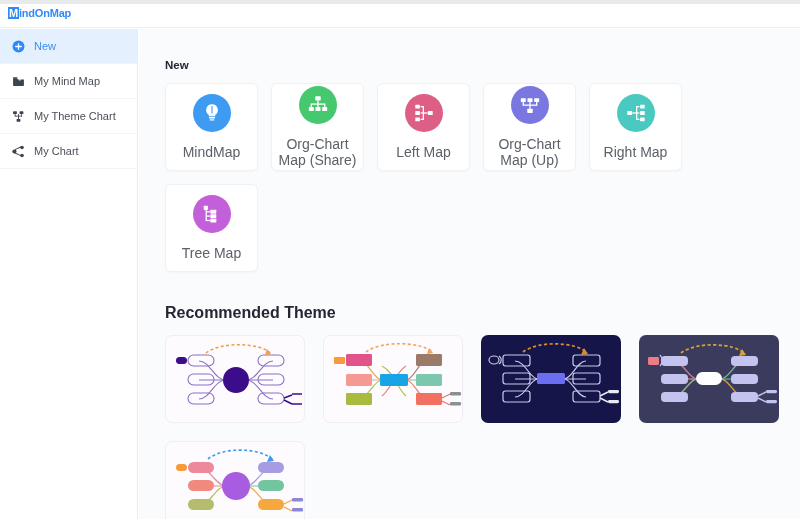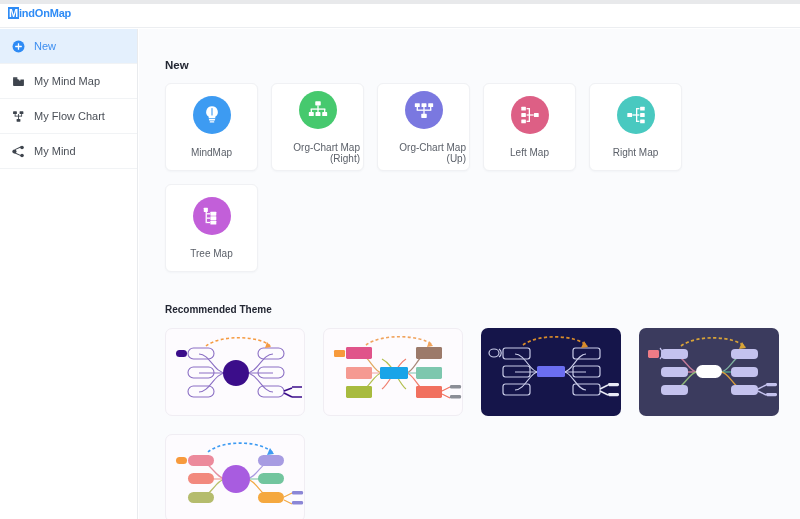--- a/index.html
+++ b/index.html
@@ -89,27 +89,27 @@
     align-items: center; justify-content: center;
     cursor: pointer;
     box-shadow: 0 1px 2px rgba(40,50,80,0.035);
   }
   .tmpl-icon {
     width: 38px; height: 38px; border-radius: 50%;
     display: flex; align-items: center; justify-content: center;
     margin-bottom: 13px;
   }
   .tmpl-label {
-    font-size: 10px; color: #5b6069; text-align: right;
+    font-size: 14px; color: #5b6069; text-align: center;
     line-height: 1.1; padding: 0 3px;
   }
 
   
   .theme-title {
-    font-size: 10px; font-weight: bold; color: #232733;
+    font-size: 16px; font-weight: bold; color: #232733;
     margin: 32px 0 4px 26px;
   }
   .theme-grid {
     display: flex; flex-wrap: wrap;
     gap: 18px;
     margin: 13px 0 0 26px;
     width: 620px;
   }
   .theme-card {
     width: 140px; height: 88px;
@@ -164,34 +164,34 @@
         <svg width="13" height="13" viewBox="0 0 24 24">
             <rect x="2" y="2.5" width="7" height="5" rx="0.8" fill="#3e444d"></rect>
             <rect x="14" y="2.5" width="7" height="5" rx="0.8" fill="#3e444d"></rect>
             <rect x="8.5" y="16.5" width="7" height="5" rx="0.8" fill="#3e444d"></rect>
             <rect x="11.3" y="7.5" width="1.6" height="9.2" fill="#3e444d"></rect>
             <rect x="5" y="7.5" width="1.6" height="4" fill="#3e444d"></rect>
             <rect x="5" y="10.5" width="13.5" height="1.6" fill="#3e444d"></rect>
             <rect x="17" y="7.5" width="1.6" height="4" fill="#3e444d"></rect>
           </svg>
       </span>
-      <span class="nav-label">My Flow Chart</span>
+      <span class="nav-label">My Theme Chart</span>
     </div>
 
     <div class="nav-item">
       <span class="nav-ico">
         <svg width="13" height="13" viewBox="0 0 24 24">
             <circle cx="18.5" cy="4.5" r="3.3" fill="#3e444d"></circle>
             <circle cx="4.5" cy="12" r="3.9" fill="#3e444d"></circle>
             <circle cx="18.5" cy="19.5" r="3.3" fill="#3e444d"></circle>
             <rect x="5" y="7.8" width="13" height="1.8" transform="rotate(-25 5 7.8)" fill="#3e444d"></rect>
             <rect x="5" y="13.4" width="13" height="1.8" transform="rotate(25 5 13.4)" fill="#3e444d"></rect>
           </svg>
       </span>
-      <span class="nav-label">My Mind</span>
+      <span class="nav-label">My Chart</span>
     </div>
 
 
   </div>
 
   <div class="main">
 
     <div class="section-title">New</div>
 
     <div class="card-grid">
@@ -215,55 +215,55 @@
               <rect x="11.3" y="7" width="1.4" height="4.5" fill="#fff"></rect>
               <rect x="4" y="10.3" width="16" height="1.4" fill="#fff"></rect>
               <rect x="4" y="11" width="1.4" height="3.5" fill="#fff"></rect>
               <rect x="11.3" y="11" width="1.4" height="3.5" fill="#fff"></rect>
               <rect x="18.6" y="11" width="1.4" height="3.5" fill="#fff"></rect>
               <rect x="2" y="14.3" width="5.4" height="4.3" rx="0.6" fill="#fff"></rect>
               <rect x="9.3" y="14.3" width="5.4" height="4.3" rx="0.6" fill="#fff"></rect>
               <rect x="16.6" y="14.3" width="5.4" height="4.3" rx="0.6" fill="#fff"></rect>
             </svg>
         </div>
-        <div class="tmpl-label">Org-Chart Map (Right)</div>
+        <div class="tmpl-label">Org-Chart Map (Share)</div>
+      </div>
+
+      <div class="tmpl-card">
+        <div class="tmpl-icon" style="background:#dd5f85">
+          <svg width="22" height="22" viewBox="0 0 24 24">
+              <rect x="2.5" y="3" width="5" height="4.2" rx="0.6" fill="#fff"></rect>
+              <rect x="2.5" y="9.9" width="5" height="4.2" rx="0.6" fill="#fff"></rect>
+              <rect x="2.5" y="16.8" width="5" height="4.2" rx="0.6" fill="#fff"></rect>
+              <rect x="8.3" y="4.4" width="3" height="1.4" fill="#fff"></rect>
+              <rect x="8.3" y="11.3" width="3" height="1.4" fill="#fff"></rect>
+              <rect x="8.3" y="18.2" width="3" height="1.4" fill="#fff"></rect>
+              <rect x="10.6" y="4.4" width="1.4" height="15.2" fill="#fff"></rect>
+              <rect x="12" y="11.3" width="4" height="1.4" fill="#fff"></rect>
+              <rect x="16.3" y="9.9" width="5.2" height="4.2" rx="0.6" fill="#fff"></rect>
+            </svg>
+        </div>
+        <div class="tmpl-label">Left Map</div>
       </div>
 
       <div class="tmpl-card">
         <div class="tmpl-icon" style="background:#7a78e0">
           <svg width="22" height="22" viewBox="0 0 24 24">
               <rect x="2" y="4.5" width="5.4" height="4.3" rx="0.6" fill="#fff"></rect>
               <rect x="9.3" y="4.5" width="5.4" height="4.3" rx="0.6" fill="#fff"></rect>
               <rect x="16.6" y="4.5" width="5.4" height="4.3" rx="0.6" fill="#fff"></rect>
               <rect x="4" y="8.6" width="1.4" height="3.5" fill="#fff"></rect>
               <rect x="11.3" y="8.6" width="1.4" height="3.5" fill="#fff"></rect>
               <rect x="18.6" y="8.6" width="1.4" height="3.5" fill="#fff"></rect>
               <rect x="4" y="11.5" width="16" height="1.4" fill="#fff"></rect>
               <rect x="11.3" y="12.5" width="1.4" height="4" fill="#fff"></rect>
               <rect x="9" y="16.2" width="6" height="4.5" rx="0.7" fill="#fff"></rect>
             </svg>
         </div>
         <div class="tmpl-label">Org-Chart Map (Up)</div>
-      </div>
-
-      <div class="tmpl-card">
-        <div class="tmpl-icon" style="background:#dd5f85">
-          <svg width="22" height="22" viewBox="0 0 24 24">
-              <rect x="2.5" y="3" width="5" height="4.2" rx="0.6" fill="#fff"></rect>
-              <rect x="2.5" y="9.9" width="5" height="4.2" rx="0.6" fill="#fff"></rect>
-              <rect x="2.5" y="16.8" width="5" height="4.2" rx="0.6" fill="#fff"></rect>
-              <rect x="8.3" y="4.4" width="3" height="1.4" fill="#fff"></rect>
-              <rect x="8.3" y="11.3" width="3" height="1.4" fill="#fff"></rect>
-              <rect x="8.3" y="18.2" width="3" height="1.4" fill="#fff"></rect>
-              <rect x="10.6" y="4.4" width="1.4" height="15.2" fill="#fff"></rect>
-              <rect x="12" y="11.3" width="4" height="1.4" fill="#fff"></rect>
-              <rect x="16.3" y="9.9" width="5.2" height="4.2" rx="0.6" fill="#fff"></rect>
-            </svg>
-        </div>
-        <div class="tmpl-label">Left Map</div>
       </div>
 
       <div class="tmpl-card">
         <div class="tmpl-icon" style="background:#49c9c0">
           <svg width="22" height="22" viewBox="0 0 24 24">
               <rect x="16.5" y="3" width="5" height="4.2" rx="0.6" fill="#fff"></rect>
               <rect x="16.5" y="9.9" width="5" height="4.2" rx="0.6" fill="#fff"></rect>
               <rect x="16.5" y="16.8" width="5" height="4.2" rx="0.6" fill="#fff"></rect>
               <rect x="12.7" y="4.4" width="3" height="1.4" fill="#fff"></rect>
               <rect x="12.7" y="11.3" width="3" height="1.4" fill="#fff"></rect>

